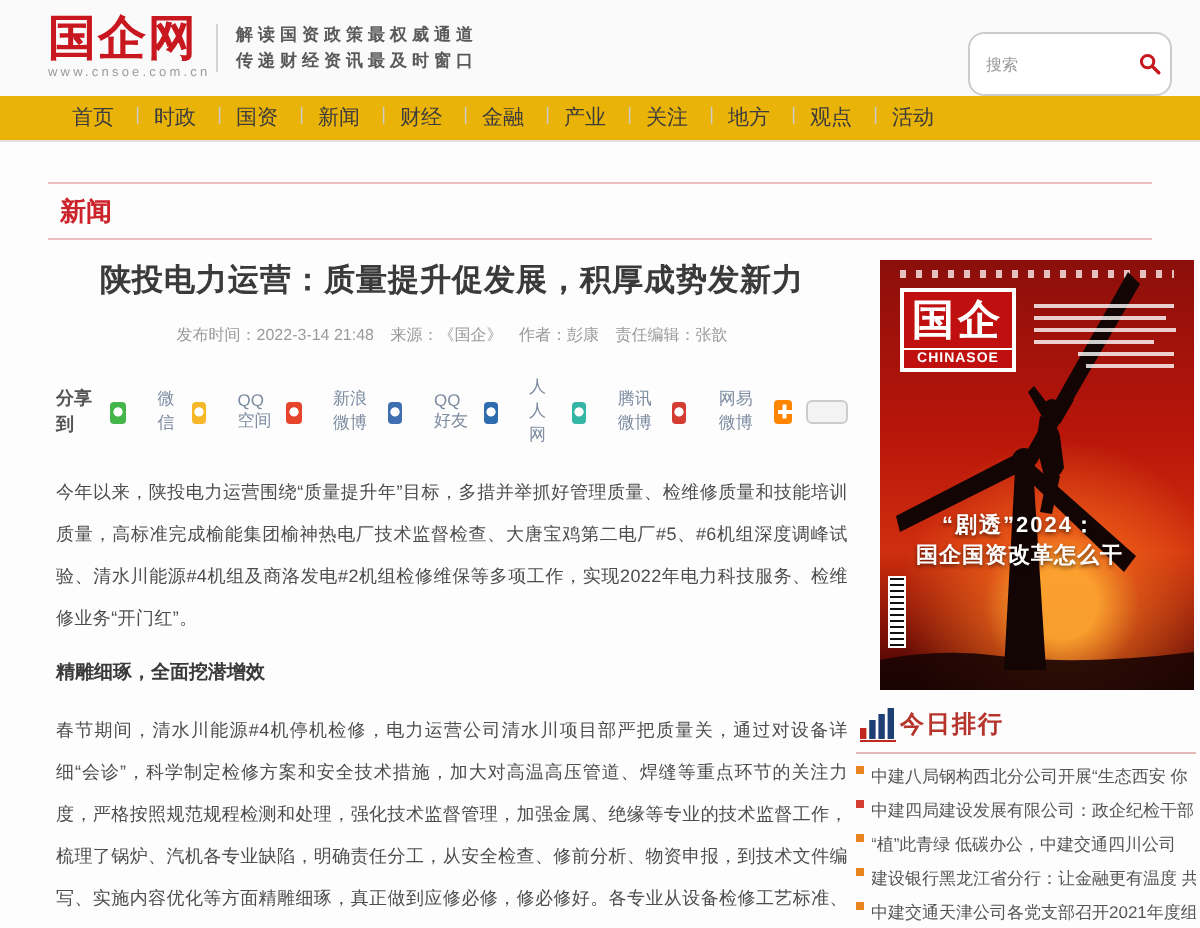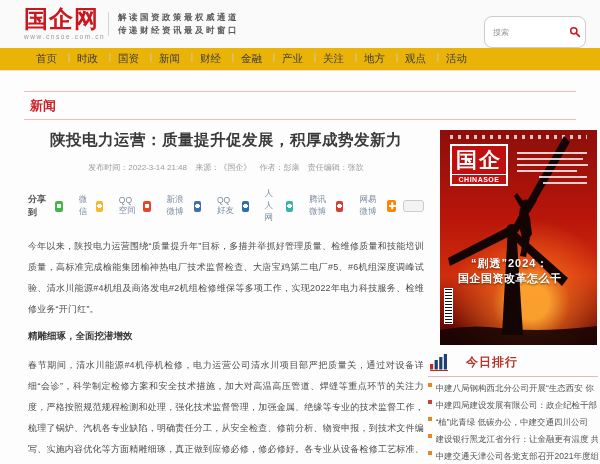--- a/index.html
+++ b/index.html
@@ -70,21 +70,21 @@
   .cover-lines i:nth-child(1){width:70px}.cover-lines i:nth-child(2){width:66px}
   .cover-lines i:nth-child(3){width:71px}.cover-lines i:nth-child(4){width:60px}
   .cover-lines i:nth-child(5){width:48px; margin-left:22px}.cover-lines i:nth-child(6){width:44px; margin-left:26px}
   .cover-art { position:absolute; inset:0; }
   .cover-headline { position:absolute; left:18px; top:126px; color:#fff; font-weight:bold; text-align:center; text-shadow:0 1px 2px rgba(0,0,0,.6); }
   .cover-headline .l1 { font-size:11px; line-height:15px; letter-spacing:1px; }
   .cover-headline .l2 { font-size:11px; line-height:15px; letter-spacing:0.5px; }
   .cover-barcode { position:absolute; left:4px; top:158px; width:9px; height:36px; background:repeating-linear-gradient(180deg,#111 0 1px,#fff 1px 3px); border:1px solid #fff; }
 
   .rank { margin-top:9px; }
-  .rank-head { display:flex; align-items:flex-end; gap:16px; padding-left:2px; }
+  .rank-head { display:flex; align-items:flex-end; gap:0; padding-left:2px; }
   .rank-title { font-size:12px; font-weight:bold; color:#b5352c; letter-spacing:1px; font-family:"DejaVu Serif","Liberation Serif",serif; }
   .rank-divider { margin-top:5px; height:1px; background:#e5b8b8; }
   .rank-list { margin-top:6px; list-style:none; }
   .rank-list li { display:flex; height:17px; cursor:pointer; }
   .rank-bullet { width:3.5px; height:3.5px; background:#e8851e; margin-right:4px; flex:none; }
   .rank-list li:nth-child(2) .rank-bullet { background:#d43d32; }
   .rank-text { font-size:8.5px; color:#555; white-space:nowrap; overflow:hidden; width:162px; }
 </style>
 </head>
 <body>

